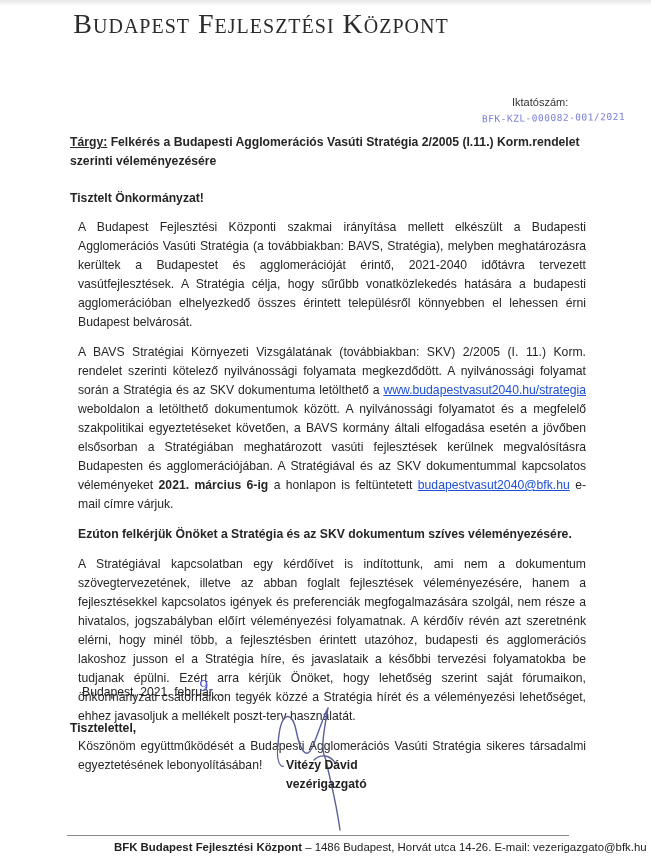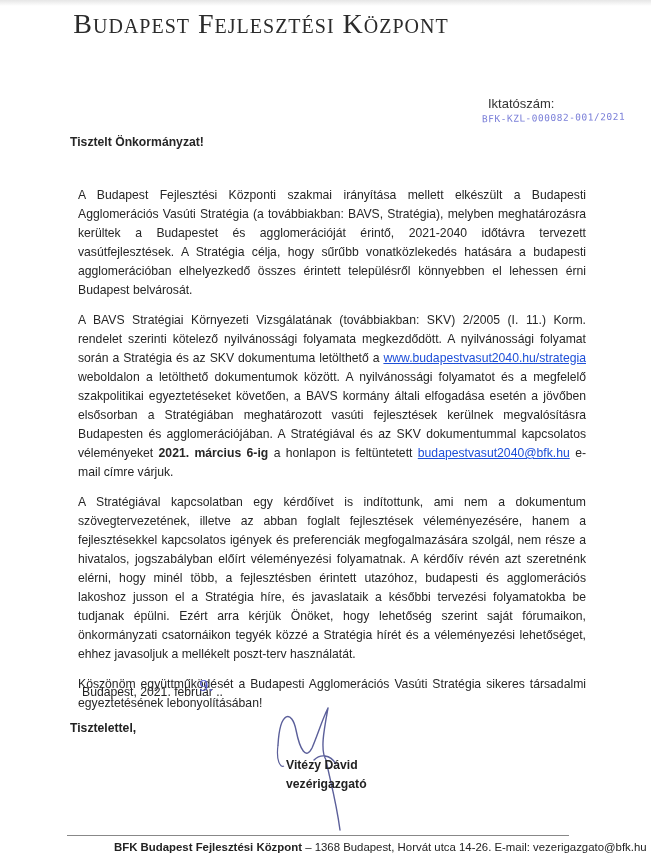--- a/index.html
+++ b/index.html
@@ -14,35 +14,35 @@
     position: absolute; left: 0; top: 0; width: 651px; height: 6px;
     background: linear-gradient(#e6e6e6, #ffffff);
   }
   .letterhead {
     position: absolute; left: 0; top: 8px; width: 522px; text-align: center;
     font-family: "Liberation Serif", "DejaVu Serif", serif;
     font-size: 28px; letter-spacing: 1px; color: #2b2b2b;
     font-variant: small-caps;
   }
   .iktato {
-    position: absolute; left: 488px; top: 96px;
-    font-size: 13px; color: #333;
+    position: absolute; left: 512px; top: 96px;
+    font-size: 11px; color: #333;
   }
   .iktato-hand {
     position: absolute; left: 482px; top: 112px;
     font-family: "DejaVu Sans Mono", monospace; font-size: 9.5px;
     color: #7a7fd8; letter-spacing: 0.5px; transform: rotate(-1deg);
   }
   .content {
     position: absolute; left: 70px; top: 133px; width: 516px;
     font-size: 12.2px; line-height: 19px; color: #262626;
   }
   .subject { font-weight: bold; margin: 0 0 18px 0; }
   .subject .lbl { text-decoration: underline; }
-  .salutation { font-weight: bold; margin: 0 0 34px 0; }
+  .salutation { font-weight: bold; margin: 0 0 10px 0; }
   p { margin: 0 0 11px 8px; text-align: justify; }
   .link { color: #1d4ed8; text-decoration: underline; }
   .bold { font-weight: bold; }
   .closing { margin-top: 4px; }
   .date { position: absolute; left: 70px; top: 685px; font-size: 12.2px; margin-left: 12px; }
   .date-hand {
     position: absolute; left: 199px; top: 677px;
     font-size: 15px; color: #5a5fd0; font-family: "DejaVu Serif", serif;
   }
   .regards { position: absolute; left: 70px; top: 721px; font-size: 12.2px; font-weight: bold; }
@@ -65,27 +65,31 @@
 <body>
 
 <div class="topshade"></div>
 
 <div class="letterhead">Budapest Fejlesztési Központ</div>
 
 <div class="iktato">Iktatószám:</div>
 <div class="iktato-hand">BFK-KZL-000082-001/2021</div>
 
 <div class="content">
+  <div class="subject">
+    <span class="lbl">Tárgy:</span><span> Felkérés a Budapesti Agglomerációs Vasúti Stratégia 2/2005 (I.11.) Korm.rendelet szerinti véleményezésére</span>
+  </div>
 
   <div class="salutation">Tisztelt Önkormányzat!</div>
 
   <p>A Budapest Fejlesztési Központi szakmai irányítása mellett elkészült a Budapesti Agglomerációs Vasúti Stratégia (a továbbiakban: BAVS, Stratégia), melyben meghatározásra kerültek a Budapestet és agglomerációját érintő, 2021-2040 időtávra tervezett vasútfejlesztések. A Stratégia célja, hogy sűrűbb vonatközlekedés hatására a budapesti agglomerációban elhelyezkedő összes érintett településről könnyebben el lehessen érni Budapest belvárosát.</p>
 
   <p><span>A BAVS Stratégiai Környezeti Vizsgálatának (továbbiakban: SKV) 2/2005 (I. 11.) Korm. rendelet szerinti kötelező nyilvánossági folyamata megkezdődött. A nyilvánossági folyamat során a Stratégia és az SKV dokumentuma letölthető a </span><a class="link">www.budapestvasut2040.hu/strategia</a><span> weboldalon a letölthető dokumentumok között. A nyilvánossági folyamatot és a megfelelő szakpolitikai egyeztetéseket követően, a BAVS kormány általi elfogadása esetén a jövőben elsősorban a Stratégiában meghatározott vasúti fejlesztések kerülnek megvalósításra Budapesten és agglomerációjában. A Stratégiával és az SKV dokumentummal kapcsolatos véleményeket </span><span class="bold">2021. március 6-ig</span><span> a honlapon is feltüntetett </span><a class="link">budapestvasut2040@bfk.hu</a><span> e-mail címre várjuk.</span></p>
 
+  <p class="bold">Ezúton felkérjük Önöket a Stratégia és az SKV dokumentum szíves véleményezésére.</p>
 
   <p>A Stratégiával kapcsolatban egy kérdőívet is indítottunk, ami nem a dokumentum szövegtervezetének, illetve az abban foglalt fejlesztések véleményezésére, hanem a fejlesztésekkel kapcsolatos igények és preferenciák megfogalmazására szolgál, nem része a hivatalos, jogszabályban előírt véleményezési folyamatnak. A kérdőív révén azt szeretnénk elérni, hogy minél több, a fejlesztésben érintett utazóhoz, budapesti és agglomerációs lakoshoz jusson el a Stratégia híre, és javaslataik a későbbi tervezési folyamatokba be tudjanak épülni. Ezért arra kérjük Önöket, hogy lehetőség szerint saját fórumaikon, önkormányzati csatornáikon tegyék közzé a Stratégia hírét és a véleményezési lehetőséget, ehhez javasoljuk a mellékelt poszt-terv használatát.</p>
 
   <p class="closing">Köszönöm együttműködését a Budapesti Agglomerációs Vasúti Stratégia sikeres társadalmi egyeztetésének lebonyolításában!</p>
 </div>
 
 <div class="date">Budapest, 2021. február ..</div>
 <div class="date-hand">9.</div>
 
 <div class="regards">Tisztelettel,</div>
@@ -95,14 +99,14 @@
   <path d="M8 55 C 6 70, 10 78, 14 76" fill="none" stroke="#5b5f9a" stroke-width="1.2"></path>
 </svg>
 
 <div class="signer">
   <div>Vitézy Dávid</div>
   <div>vezérigazgató</div>
 </div>
 
 <div class="footer-rule"></div>
 <div class="footer">
-  <span class="org">BFK Budapest Fejlesztési Központ</span><span> – 1368 Budapest, Horvát utca 14-26. E-mail: vezerigazgato@bfk.hu</span>
+  <span class="org">BFK Budapest Fejlesztési Központ</span><span> – 1486 Budapest, Horvát utca 14-26. E-mail: vezerigazgato@bfk.hu</span>
 </div>
 
 </body></html>

